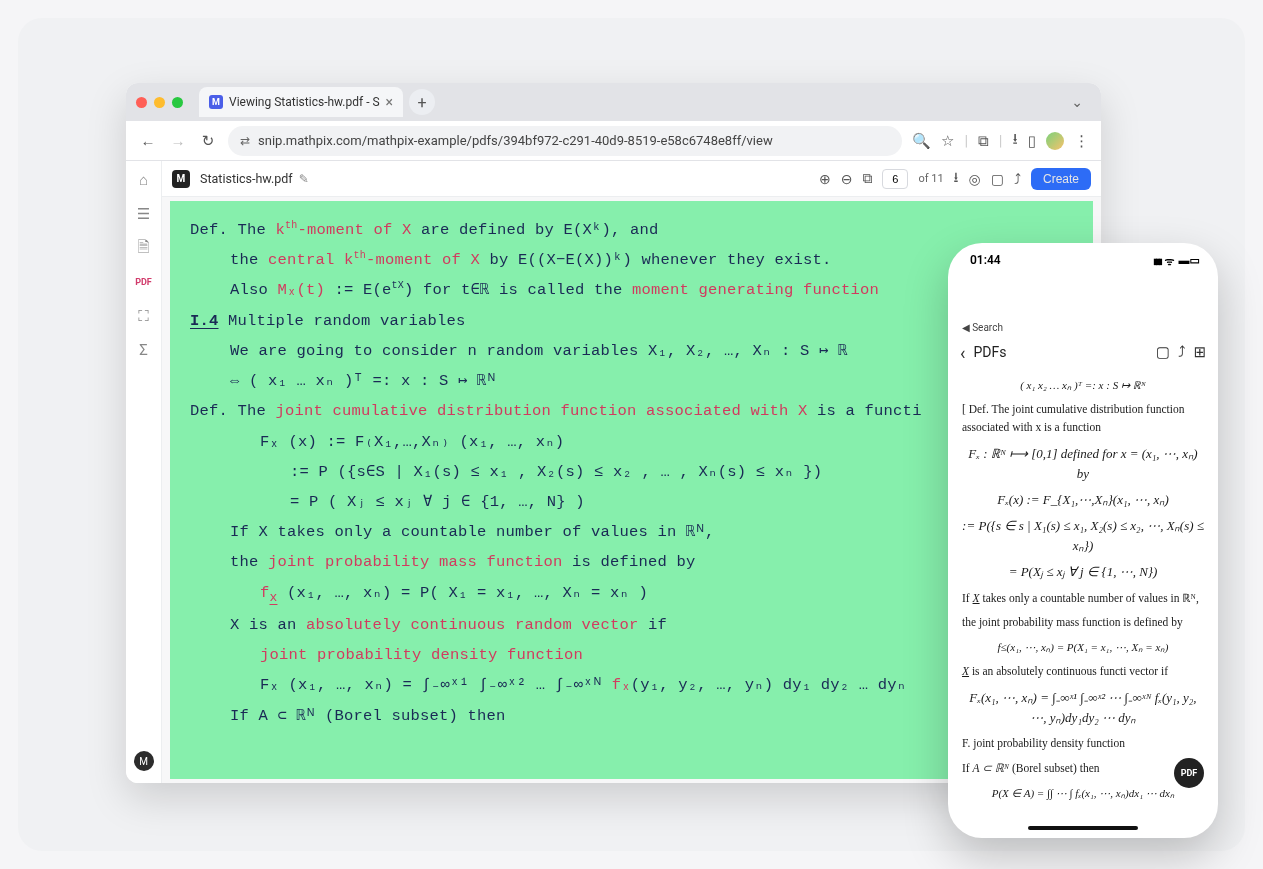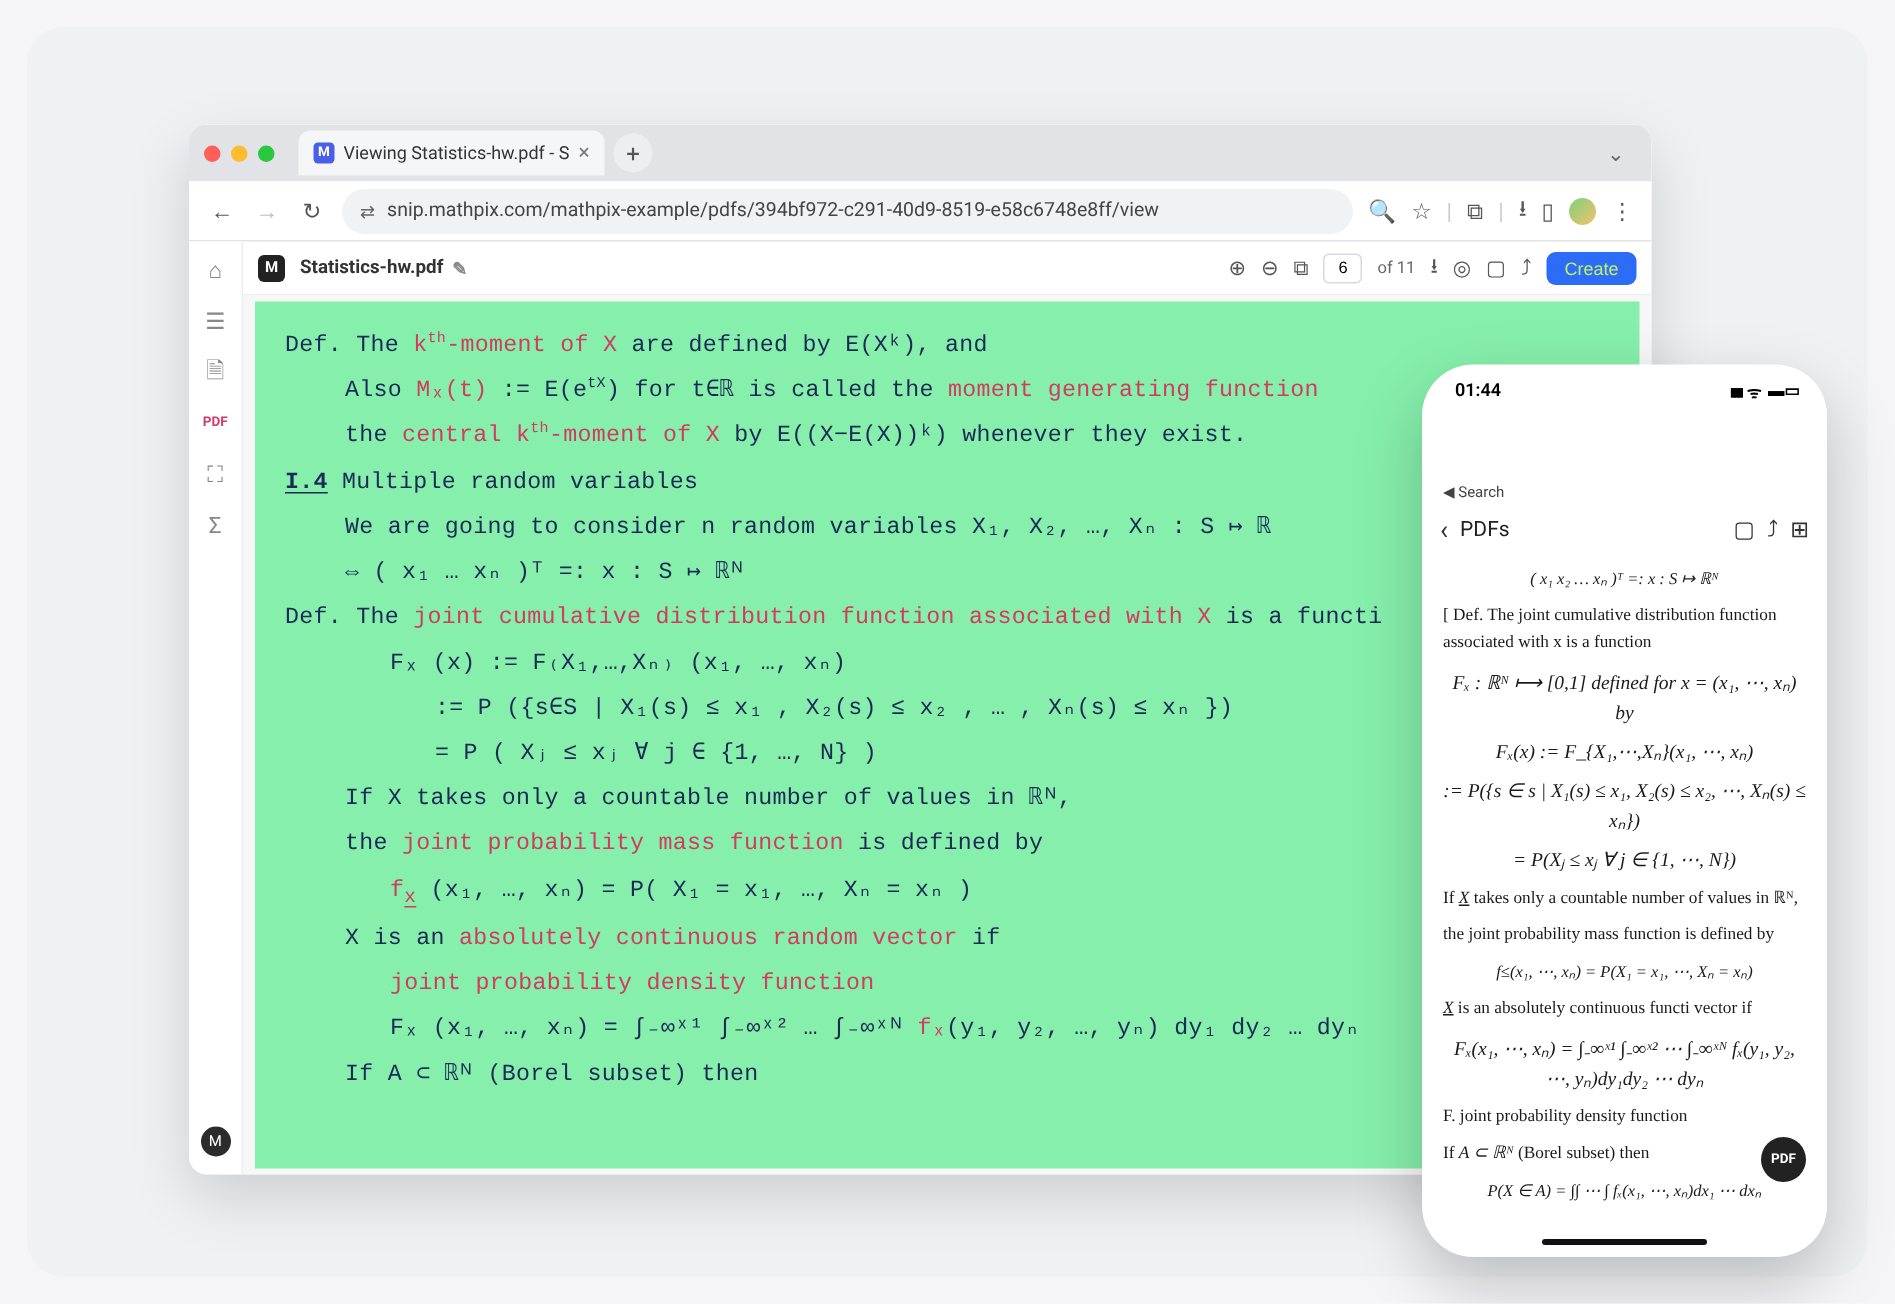--- a/index.html
+++ b/index.html
@@ -32,26 +32,26 @@
 
 .app { display:flex; height: calc(100% - 78px); }
 .left-rail { width:36px; background:#fff; border-right:1px solid #eceef0; display:flex; flex-direction:column; align-items:center; padding-top:8px; gap:12px; }
 .left-rail .ic { width:22px; height:22px; color:#888; display:flex; align-items:center; justify-content:center; font-size:15px; }
 .left-rail .ic.active { color:#d13b6b; }
 .left-rail .user { margin-top:auto; margin-bottom:12px; width:20px; height:20px; border-radius:50%; background:#2c2c2c; color:#fff; font-size:10px; display:flex; align-items:center; justify-content:center; }
 
 .content { flex:1; display:flex; flex-direction:column; }
 .toolbar { height:36px; border-bottom:1px solid #eceef0; display:flex; align-items:center; padding:0 10px; gap:10px; font-size:12.5px; color:#333; }
 .toolbar .logo { width:18px; height:18px; background:#222; color:#fff; border-radius:4px; font-size:10px; font-weight:bold; display:flex; align-items:center; justify-content:center; }
-.toolbar .fname { display:flex; align-items:center; gap:6px;font-weight:bold; }
+.toolbar .fname { display:flex; align-items:center; gap:6px; }
 .toolbar .sp { flex:1; }
 .toolbar .tico { color:#555; font-size:14px; }
 .toolbar .page-in { width:26px; height:20px; border:1px solid #d7d9de; border-radius:4px; text-align:center; font-size:11px; }
 .toolbar .of { color:#666; font-size:11px; }
-.toolbar .create { background:#2d6cf6; color:#bef264; border:none; border-radius:6px; padding:4px 12px; font-size:12px; font-weight:500; }
+.toolbar .create { background:#2d6cf6; color:#e5e5e5; border:none; border-radius:6px; padding:4px 12px; font-size:12px; font-weight:500; }
 
 .doc { flex:1; background:#f7f7f8; overflow:hidden; padding:4px 8px; }
 .page { background:#86efac; height:100%; padding:14px 20px; font-family: Liberation Mono, monospace; font-size:15.5px; line-height:1.95; color:#1a2a55; letter-spacing:.2px; overflow:hidden; }
 .page .red { color:#d13b5f; }
 .page .u { text-decoration:underline; text-underline-offset:3px; }
 .page sup { font-size:10px; }
 .page .sec { font-weight:bold; }
 .page .in1 { margin-left:40px; }
 .page .in2 { margin-left:70px; }
 .page .in3 { margin-left:100px; }
@@ -148,22 +148,22 @@
           <span class="tico">⭳</span>
           <span class="tico">◎</span>
           <span class="tico">▢</span>
           <span class="tico">⤴</span>
           <button class="create">Create</button>
         </div>
 
         <div class="doc">
           <div class="page">
             <div><span>Def. The </span><span class="red"><span>k</span><sup>th</sup><span>-moment of X</span></span><span>  are defined by  E(Xᵏ),  and</span></div>
+            <div class="in1"><span>the </span><span class="red"><span>central k</span><sup>th</sup><span>-moment of X</span></span><span> by E((X−E(X))ᵏ) whenever they exist.</span></div>
             <div class="in1"><span>Also </span><span class="red">Mₓ(t)</span><span> := E(e</span><sup>tX</sup><span>) for t∈ℝ is called the </span><span class="red">moment generating function</span></div>
-            <div class="in1"><span>the </span><span class="red"><span>central k</span><sup>th</sup><span>-moment of X</span></span><span> by E((X−E(X))ᵏ) whenever they exist.</span></div>
             <div><span class="sec u">I.4</span><span>  Multiple random variables</span></div>
             <div class="in1">We are going to consider n random variables X₁, X₂, …, Xₙ : S ↦ ℝ</div>
             <div class="in1">⇔                                     ( x₁ … xₙ )ᵀ  =:    x   :       S ↦ ℝᴺ</div>
             <div><span>Def. The </span><span class="red">joint cumulative distribution function associated with X</span><span> is a functi</span></div>
             <div class="in2">Fₓ (x) := F₍X₁,…,Xₙ₎ (x₁, …, xₙ)</div>
             <div class="in3">:= P ({s∈S | X₁(s) ≤ x₁ , X₂(s) ≤ x₂ , … , Xₙ(s) ≤ xₙ })</div>
             <div class="in3">= P ( Xⱼ ≤ xⱼ  ∀ j ∈ {1, …, N} )</div>
             <div class="in1">If X takes only a countable number of values in ℝᴺ,</div>
             <div class="in1"><span>the </span><span class="red">joint probability mass function</span><span> is defined by</span></div>
             <div class="in2"><span class="red"><span>f</span><sub class="u">x</sub></span><span> (x₁, …, xₙ) = P( X₁ = x₁, …, Xₙ = xₙ )</span></div>

